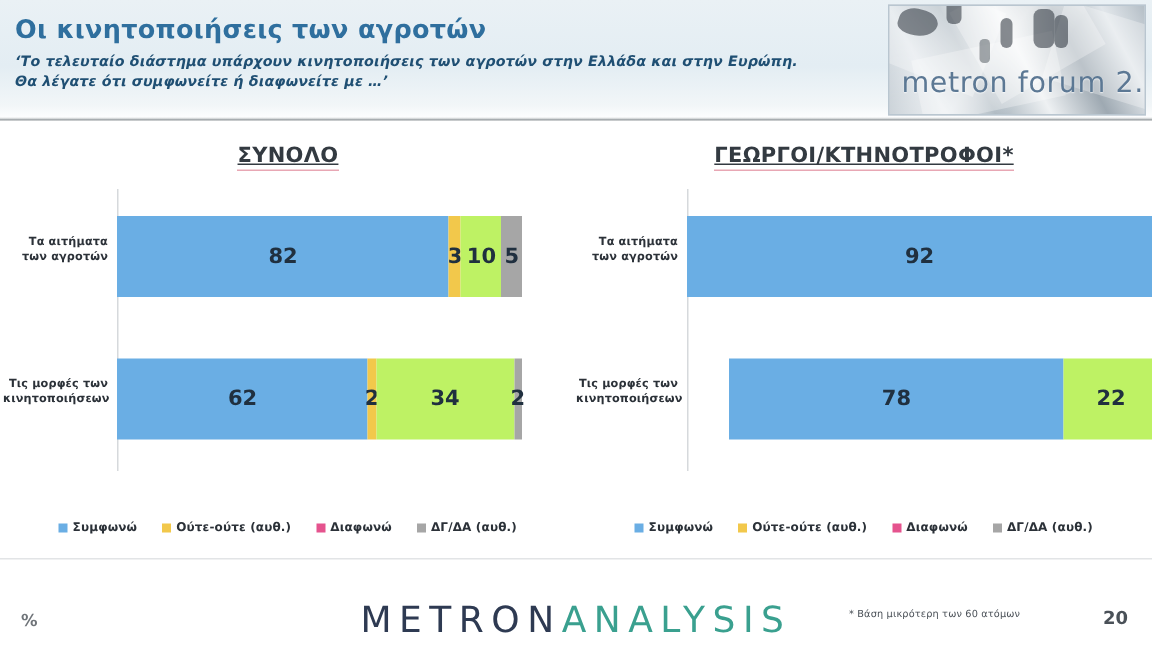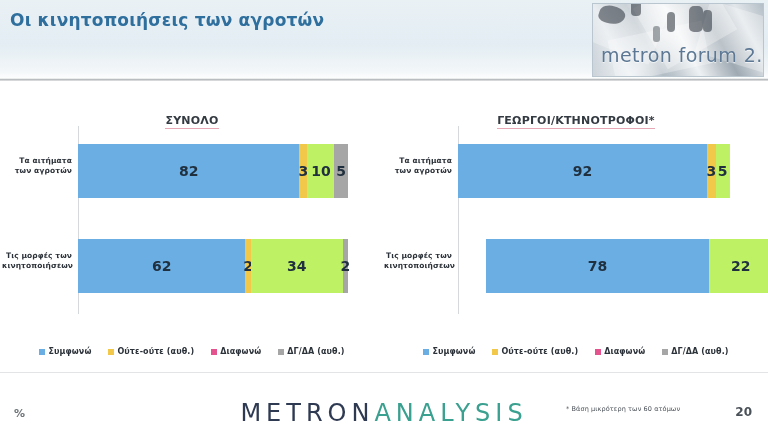--- a/index.html
+++ b/index.html
@@ -64,24 +64,25 @@
     text-shadow:0 1px 1px rgba(255,255,255,.75);
     white-space:nowrap;
   }
 
   
   .panel{position:absolute;top:96px;height:240px;}
   #panel-total{left:0px;width:384px;}
   #panel-farmers{left:384px;width:384px;}
 
   .panel-title{
-    position:absolute;top:18px;left:0;width:100%;
+    position:absolute;top:0;left:0;width:100%;
     text-align:center;
-    font-size:11px;font-weight:bold;color:#333a41;
+    font-size:14px;font-weight:bold;color:#333a41;
     letter-spacing:.2px;
+    text-decoration:underline;
   }
   .panel-title span{
     border-bottom:1.5px solid #e8a7b4;
     padding-bottom:1px;
   }
 
   .axis-line{
     position:absolute;
     width:1px;background:#d6d9dc;
   }
@@ -138,20 +139,24 @@
     position:absolute;right:16px;top:405px;
     font-size:12px;color:#4a5158;font-weight:bold;
   }
 </style>
 </head>
 <body>
 
 <div id="header">
   <div id="header-text">
     <div id="slide-title">Οι κινητοποιήσεις των αγροτών</div>
+    <div id="slide-subtitle">
+      <div>‘Το τελευταίο διάστημα υπάρχουν κινητοποιήσεις των αγροτών στην Ελλάδα και στην Ευρώπη.</div>
+      <div>Θα λέγατε ότι συμφωνείτε ή διαφωνείτε με …’</div>
+    </div>
   </div>
 
   <div id="logo-box">
     <div id="logo-photo">
       <div class="fac" style="left:-20px;top:-14px;width:90px;height:60px;transform:rotate(22deg);"></div>
       <div class="fac" style="left:52px;top:-20px;width:80px;height:70px;transform:rotate(-30deg);"></div>
       <div class="fac" style="left:108px;top:6px;width:76px;height:54px;transform:rotate(17deg);"></div>
       <div class="fac" style="left:18px;top:26px;width:96px;height:44px;transform:rotate(-12deg);"></div>
       <div class="dark" style="left:6px;top:2px;width:26px;height:18px;border-radius:50% 40% 60% 30%;transform:rotate(18deg);"></div>
       <div class="dark" style="left:38px;top:-4px;width:10px;height:16px;border-radius:4px;"></div>
@@ -219,21 +224,21 @@
   <div class="axis-line" style="left:74px;top:30px;height:188px;"></div>
 
   <div class="cat-label" style="left:0px;top:60px;width:68px;">
     <div>Τα αιτήματα των αγροτών</div>
   </div>
   <div class="cat-label" style="left:0px;top:155px;width:68px;">
     <div>Τις μορφές των κινητοποιήσεων</div>
   </div>
 
   <div class="bar-row" style="left:74px;top:48px;">
-    <div class="seg agree" style="width:249px;">
+    <div class="seg agree" style="width:310px;">
       <span class="v">92</span>
     </div>
     <div class="seg neither" style="width:8.6px;">
       <span class="v">3</span>
     </div>
     <div class="seg disagree" style="width:14.3px;">
       <span class="v">5</span>
     </div>
   </div>
 

